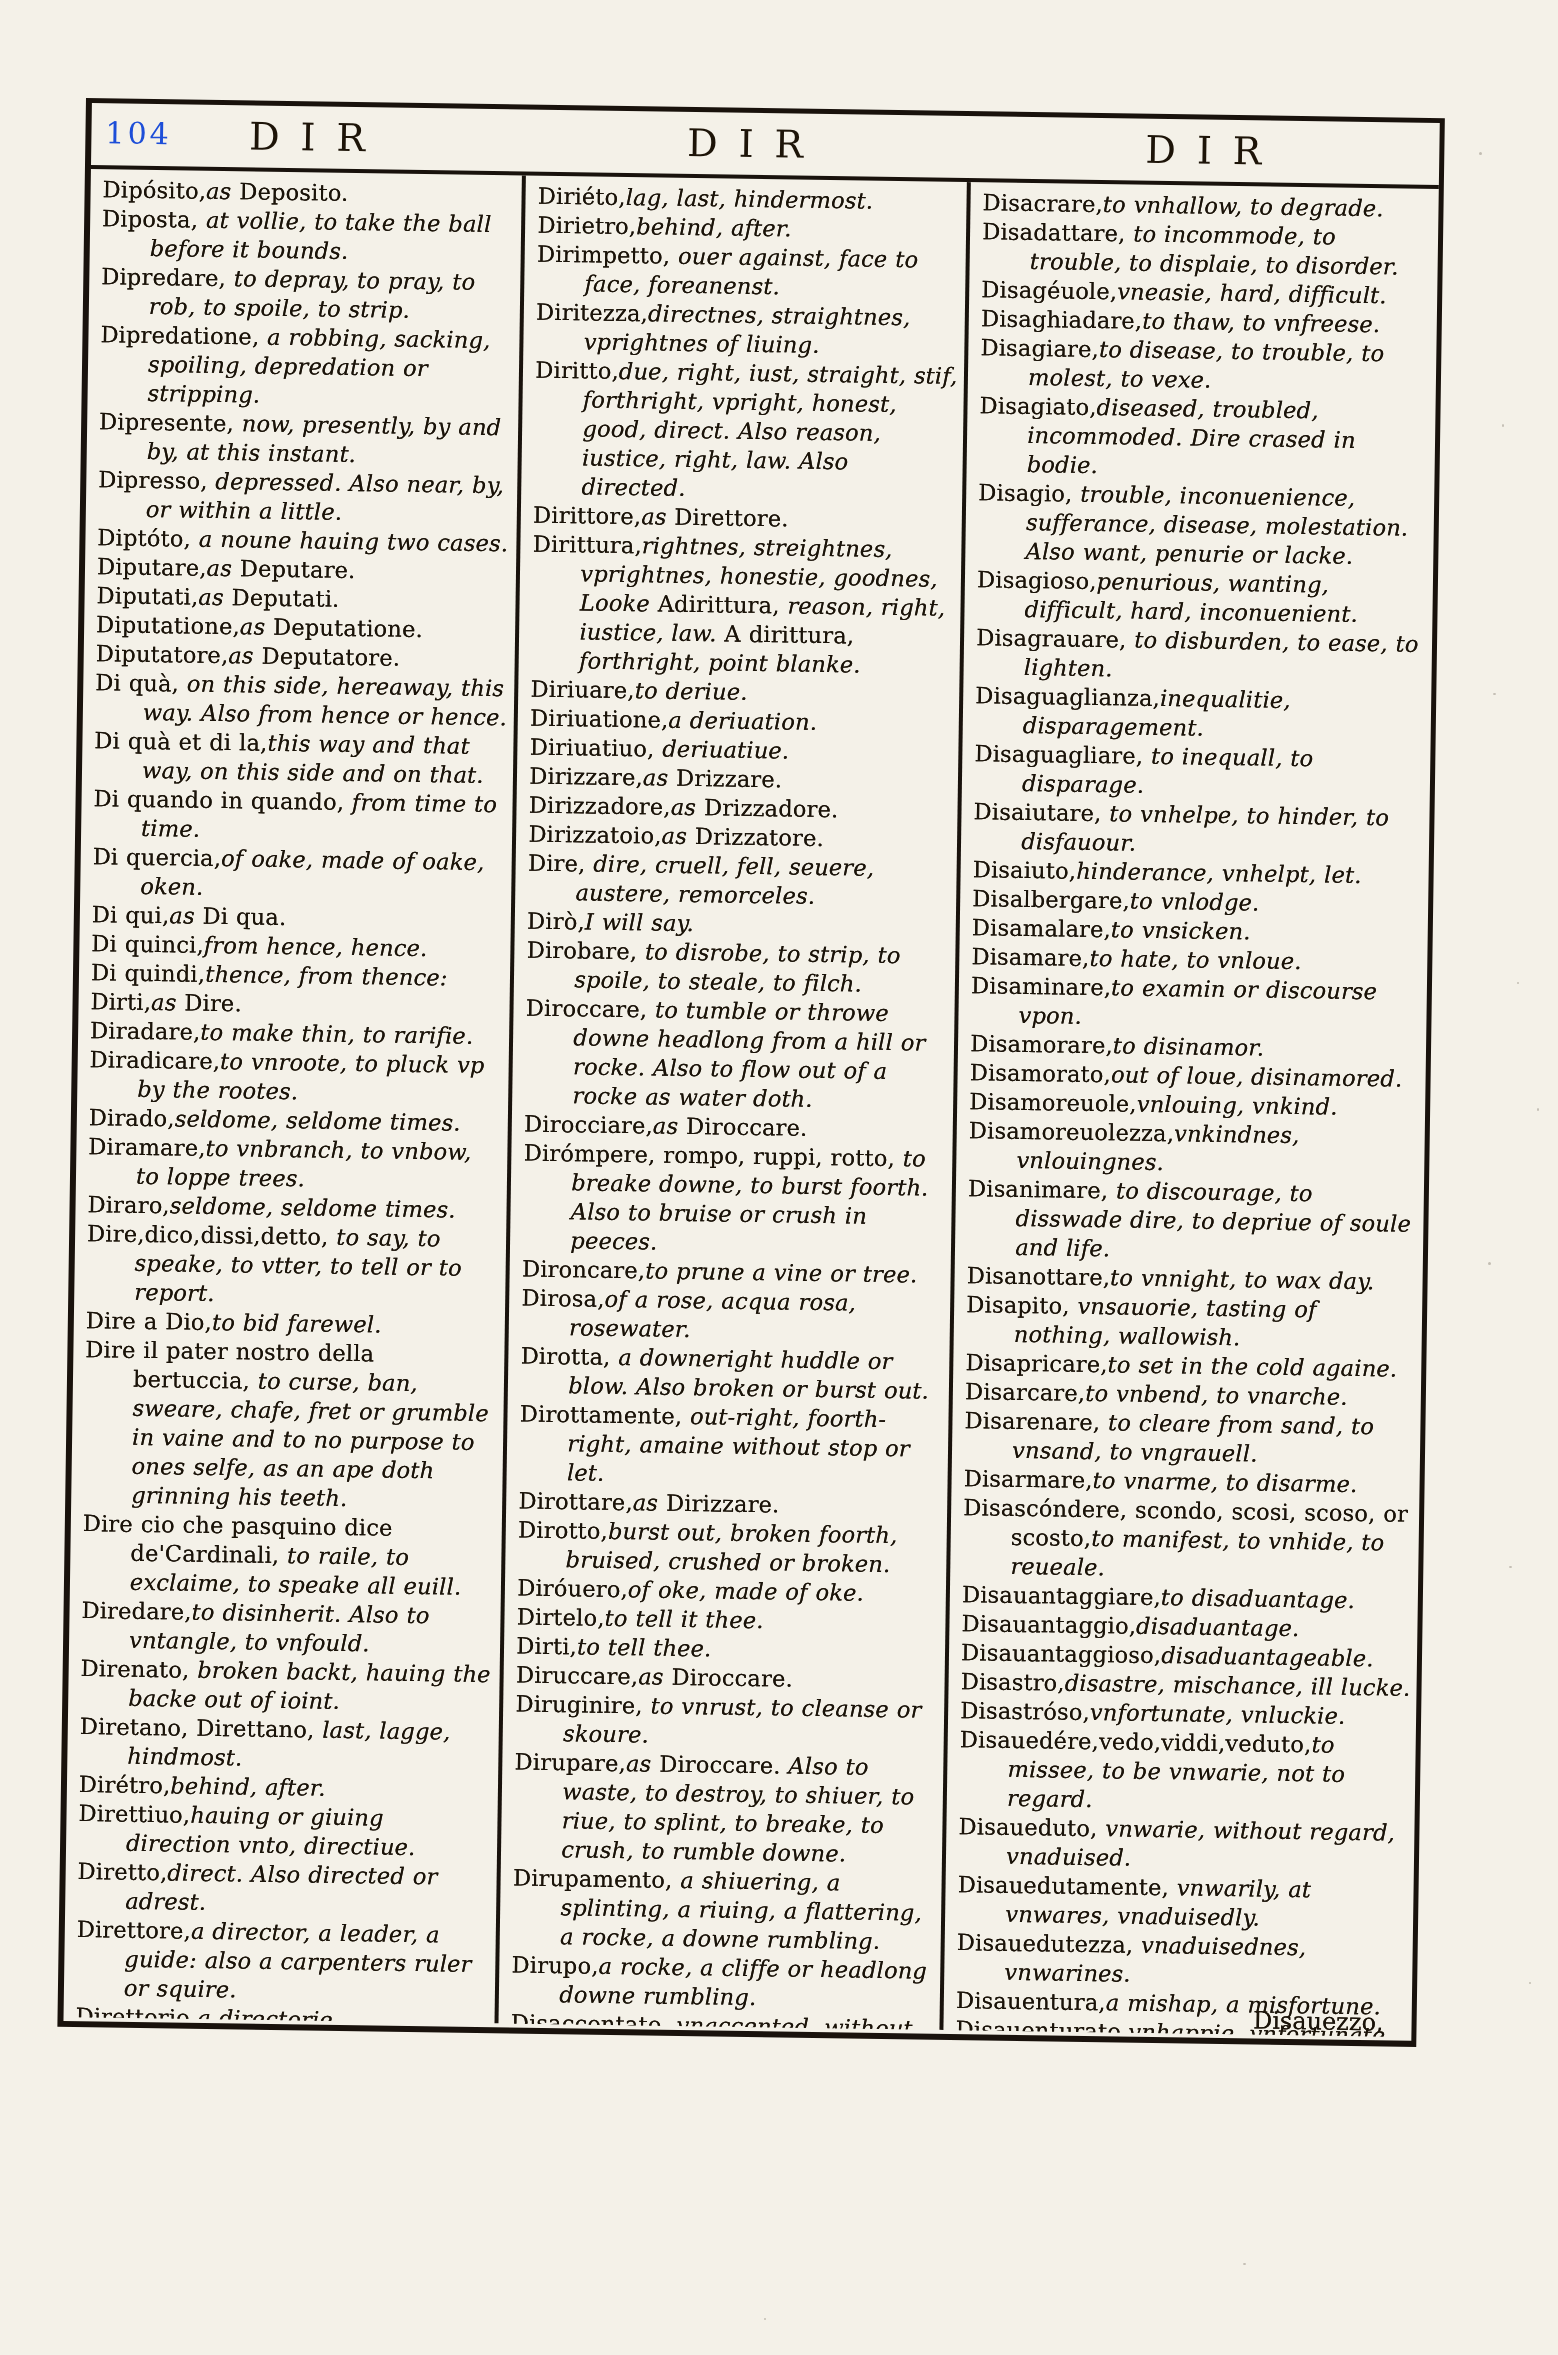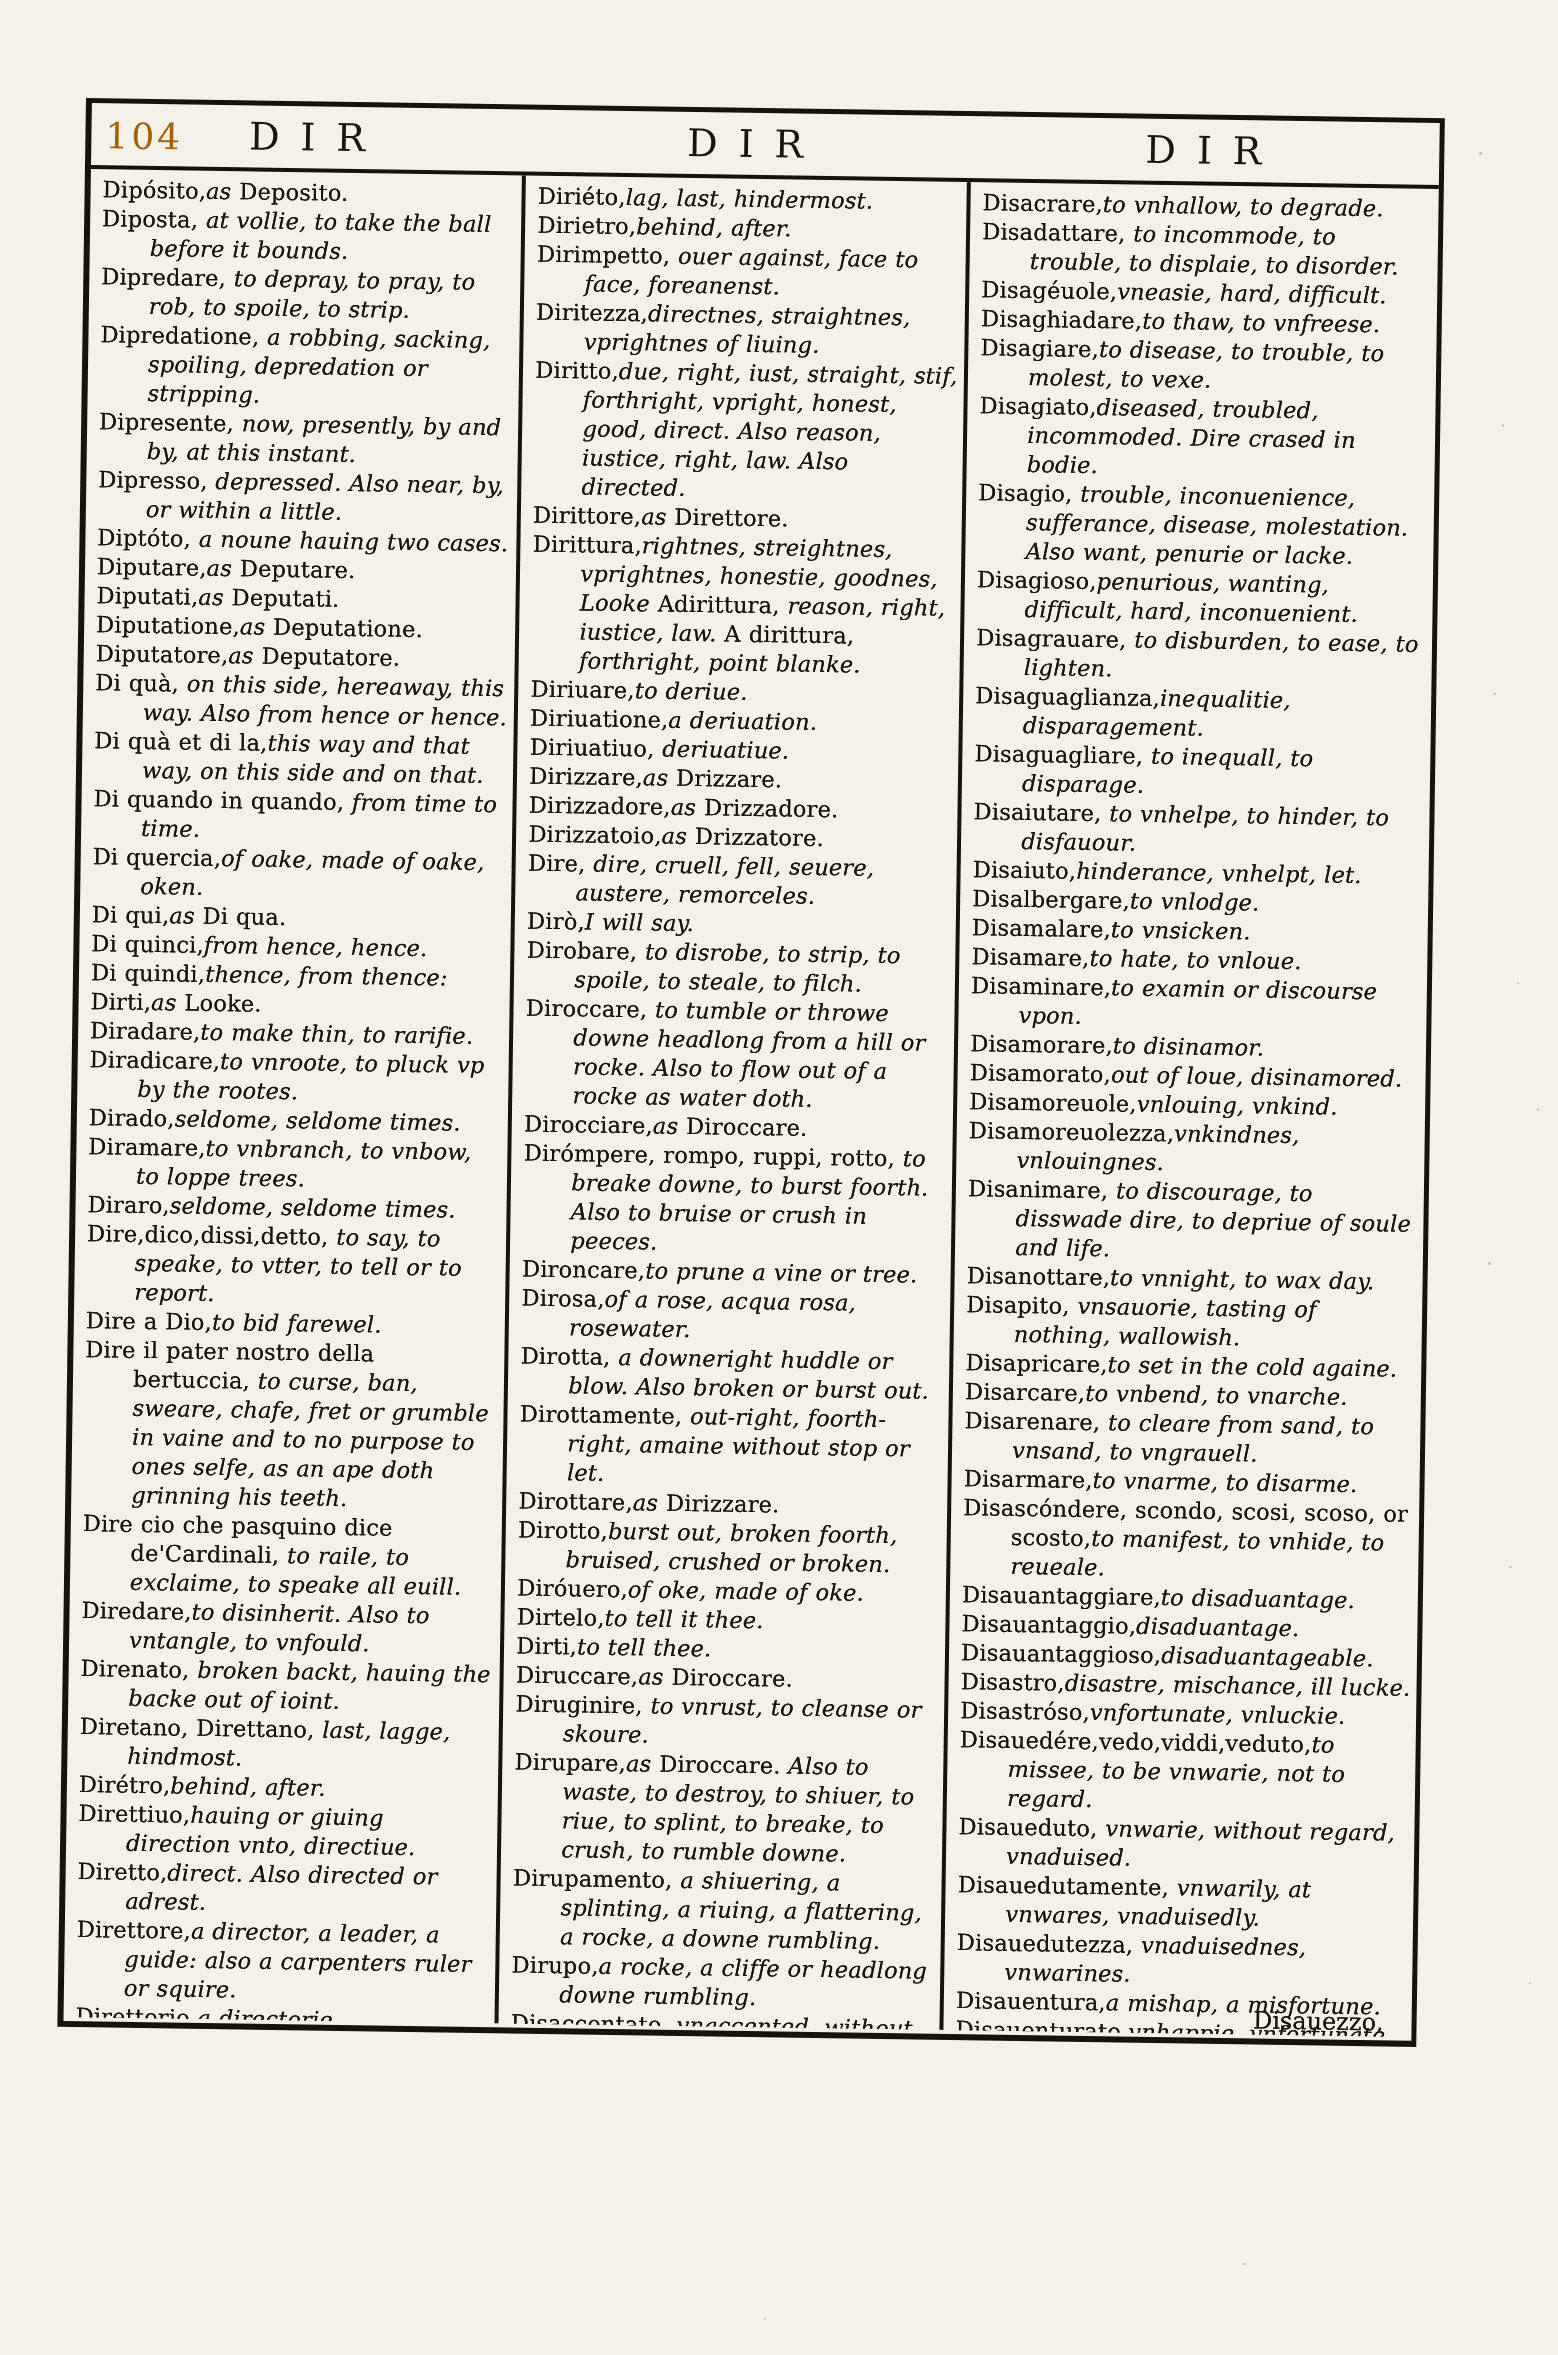--- a/index.html
+++ b/index.html
@@ -15,21 +15,21 @@
     border-left-width:6px;border-bottom-width:6px;
     transform:rotate(0.85deg);transform-origin:0 0;
     background:#f4f1e8;
   }
   .header-band{
     position:relative;height:62px;border-bottom:4px solid #19120c;
     display:flex;align-items:center;
   }
   .page-number{
     position:absolute;left:14px;top:12px;
-    font-size:36px;letter-spacing:3px;color:#a16207;
+    font-size:30px;letter-spacing:3px;color:#1d4ed8;
   }
   .running-head{
     flex:0 0 auto;text-align:center;
     font-size:38px;letter-spacing:0.55em;text-indent:0.55em;
     color:#1d1408;
   }
   .rh1{width:32%;} .rh2{width:33%;} .rh3{width:35%;}
   .cols{display:flex;height:1848px;}
   .col{
     box-sizing:border-box;overflow:hidden;
@@ -77,21 +77,21 @@
         <p class="entry"><span class="rom">Diputati,</span><span class="ital">as </span><span class="rom">Deputati.</span></p>
         <p class="entry"><span class="rom">Diputatione,</span><span class="ital">as </span><span class="rom">Deputatione.</span></p>
         <p class="entry"><span class="rom">Diputatore,</span><span class="ital">as </span><span class="rom">Deputatore.</span></p>
         <p class="entry"><span class="rom">Di quà, </span><span class="ital">on this side, hereaway, this way. Also from hence or hence.</span></p>
         <p class="entry"><span class="rom">Di quà et di la,</span><span class="ital">this way and that way, on this side and on that.</span></p>
         <p class="entry"><span class="rom">Di quando in quando, </span><span class="ital">from time to time.</span></p>
         <p class="entry"><span class="rom">Di quercia,</span><span class="ital">of oake, made of oake, oken.</span></p>
         <p class="entry"><span class="rom">Di qui,</span><span class="ital">as </span><span class="rom">Di qua.</span></p>
         <p class="entry"><span class="rom">Di quinci,</span><span class="ital">from hence, hence.</span></p>
         <p class="entry"><span class="rom">Di quindi,</span><span class="ital">thence, from thence:</span></p>
-        <p class="entry"><span class="rom">Dirti,</span><span class="ital">as </span><span class="rom">Looke.</span></p>
+        <p class="entry"><span class="rom">Dirti,</span><span class="ital">as </span><span class="rom">Dire.</span></p>
         <p class="entry"><span class="rom">Diradare,</span><span class="ital">to make thin, to rarifie.</span></p>
         <p class="entry"><span class="rom">Diradicare,</span><span class="ital">to vnroote, to pluck vp by the rootes.</span></p>
         <p class="entry"><span class="rom">Dirado,</span><span class="ital">seldome, seldome times.</span></p>
         <p class="entry"><span class="rom">Diramare,</span><span class="ital">to vnbranch, to vnbow, to loppe trees.</span></p>
         <p class="entry"><span class="rom">Diraro,</span><span class="ital">seldome, seldome times.</span></p>
         <p class="entry"><span class="rom">Dire,dico,dissi,detto, </span><span class="ital">to say, to speake, to vtter, to tell or to report.</span></p>
         <p class="entry"><span class="rom">Dire a Dio,</span><span class="ital">to bid farewel.</span></p>
         <p class="entry"><span class="rom">Dire il pater nostro della bertuccia, </span><span class="ital">to curse, ban, sweare, chafe, fret or grumble in vaine and to no purpose to ones selfe, as an ape doth grinning his teeth.</span></p>
         <p class="entry"><span class="rom">Dire cio che pasquino dice de'Cardinali, </span><span class="ital">to raile, to exclaime, to speake all euill.</span></p>
         <p class="entry"><span class="rom">Diredare,</span><span class="ital">to disinherit. Also to vntangle, to vnfould.</span></p>

